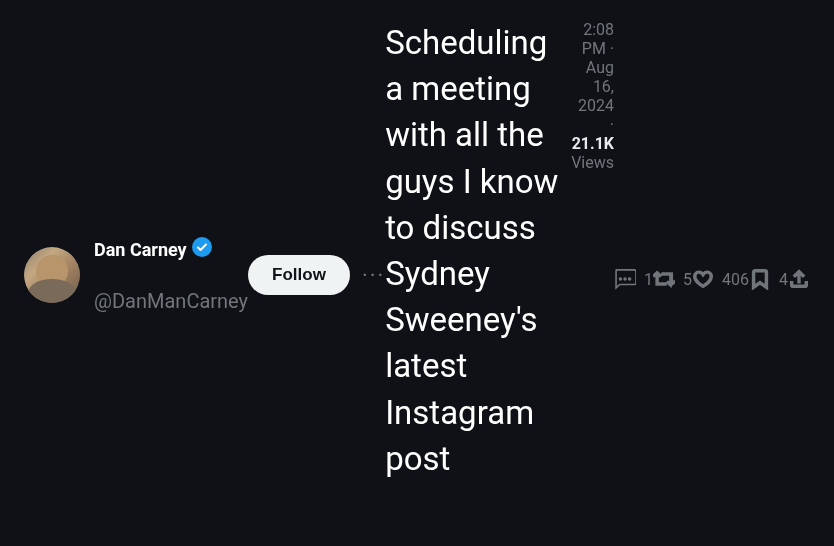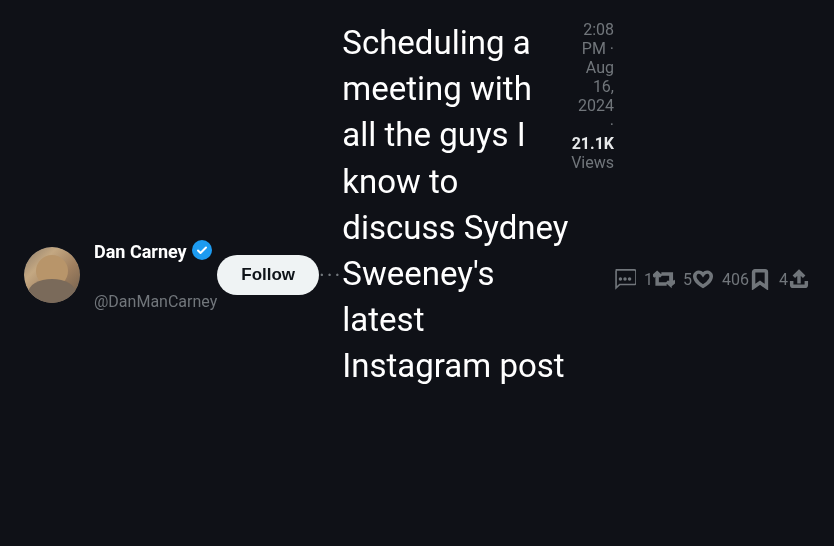--- a/index.html
+++ b/index.html
@@ -95,28 +95,29 @@
       font-weight: 700;
       color: #fff;
     }
 
     .verified-icon {
       color: #1d9bf0;
       font-size: 18px;
     }
 
     .user-handle {
-      font-size: 16px;
+      font-size: 20px;
       color: #71767b;
       margin-top: 26px;
     }
 
     .tweet-header-right {
       display: flex;
       align-items: center;
+      gap: 12px;
     }
 
     .follow-button {
       background: #eff3f4;
       color: #0f1419;
       border: none;
       border-radius: 9999px;
       padding: 10px 24px;
       font-size: 17px;
       font-weight: 700;

